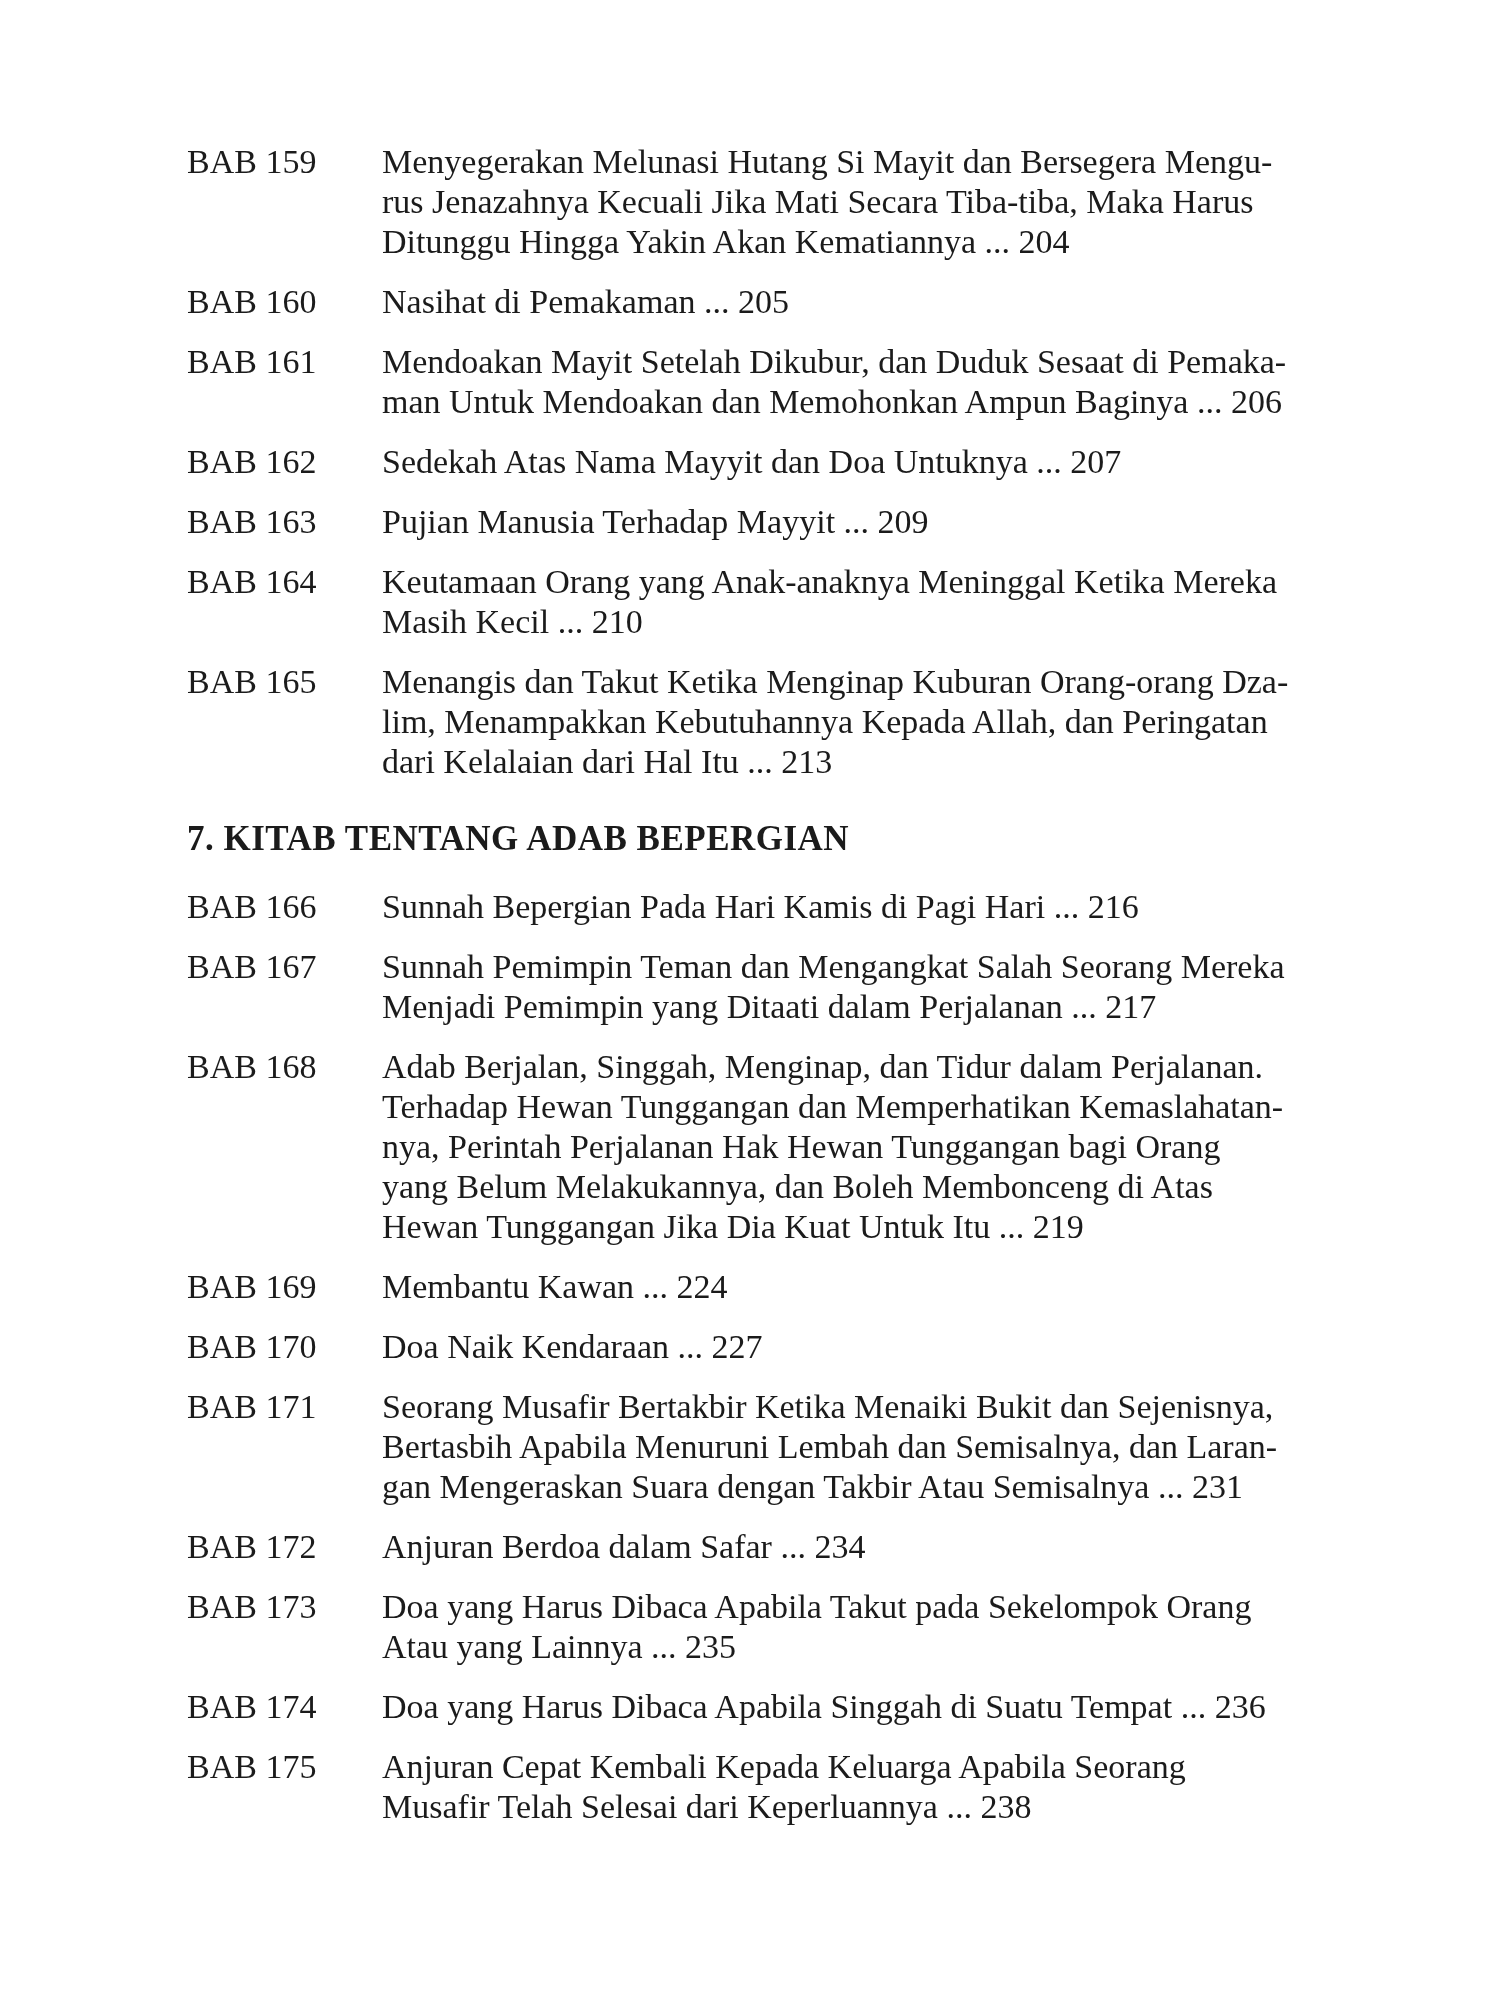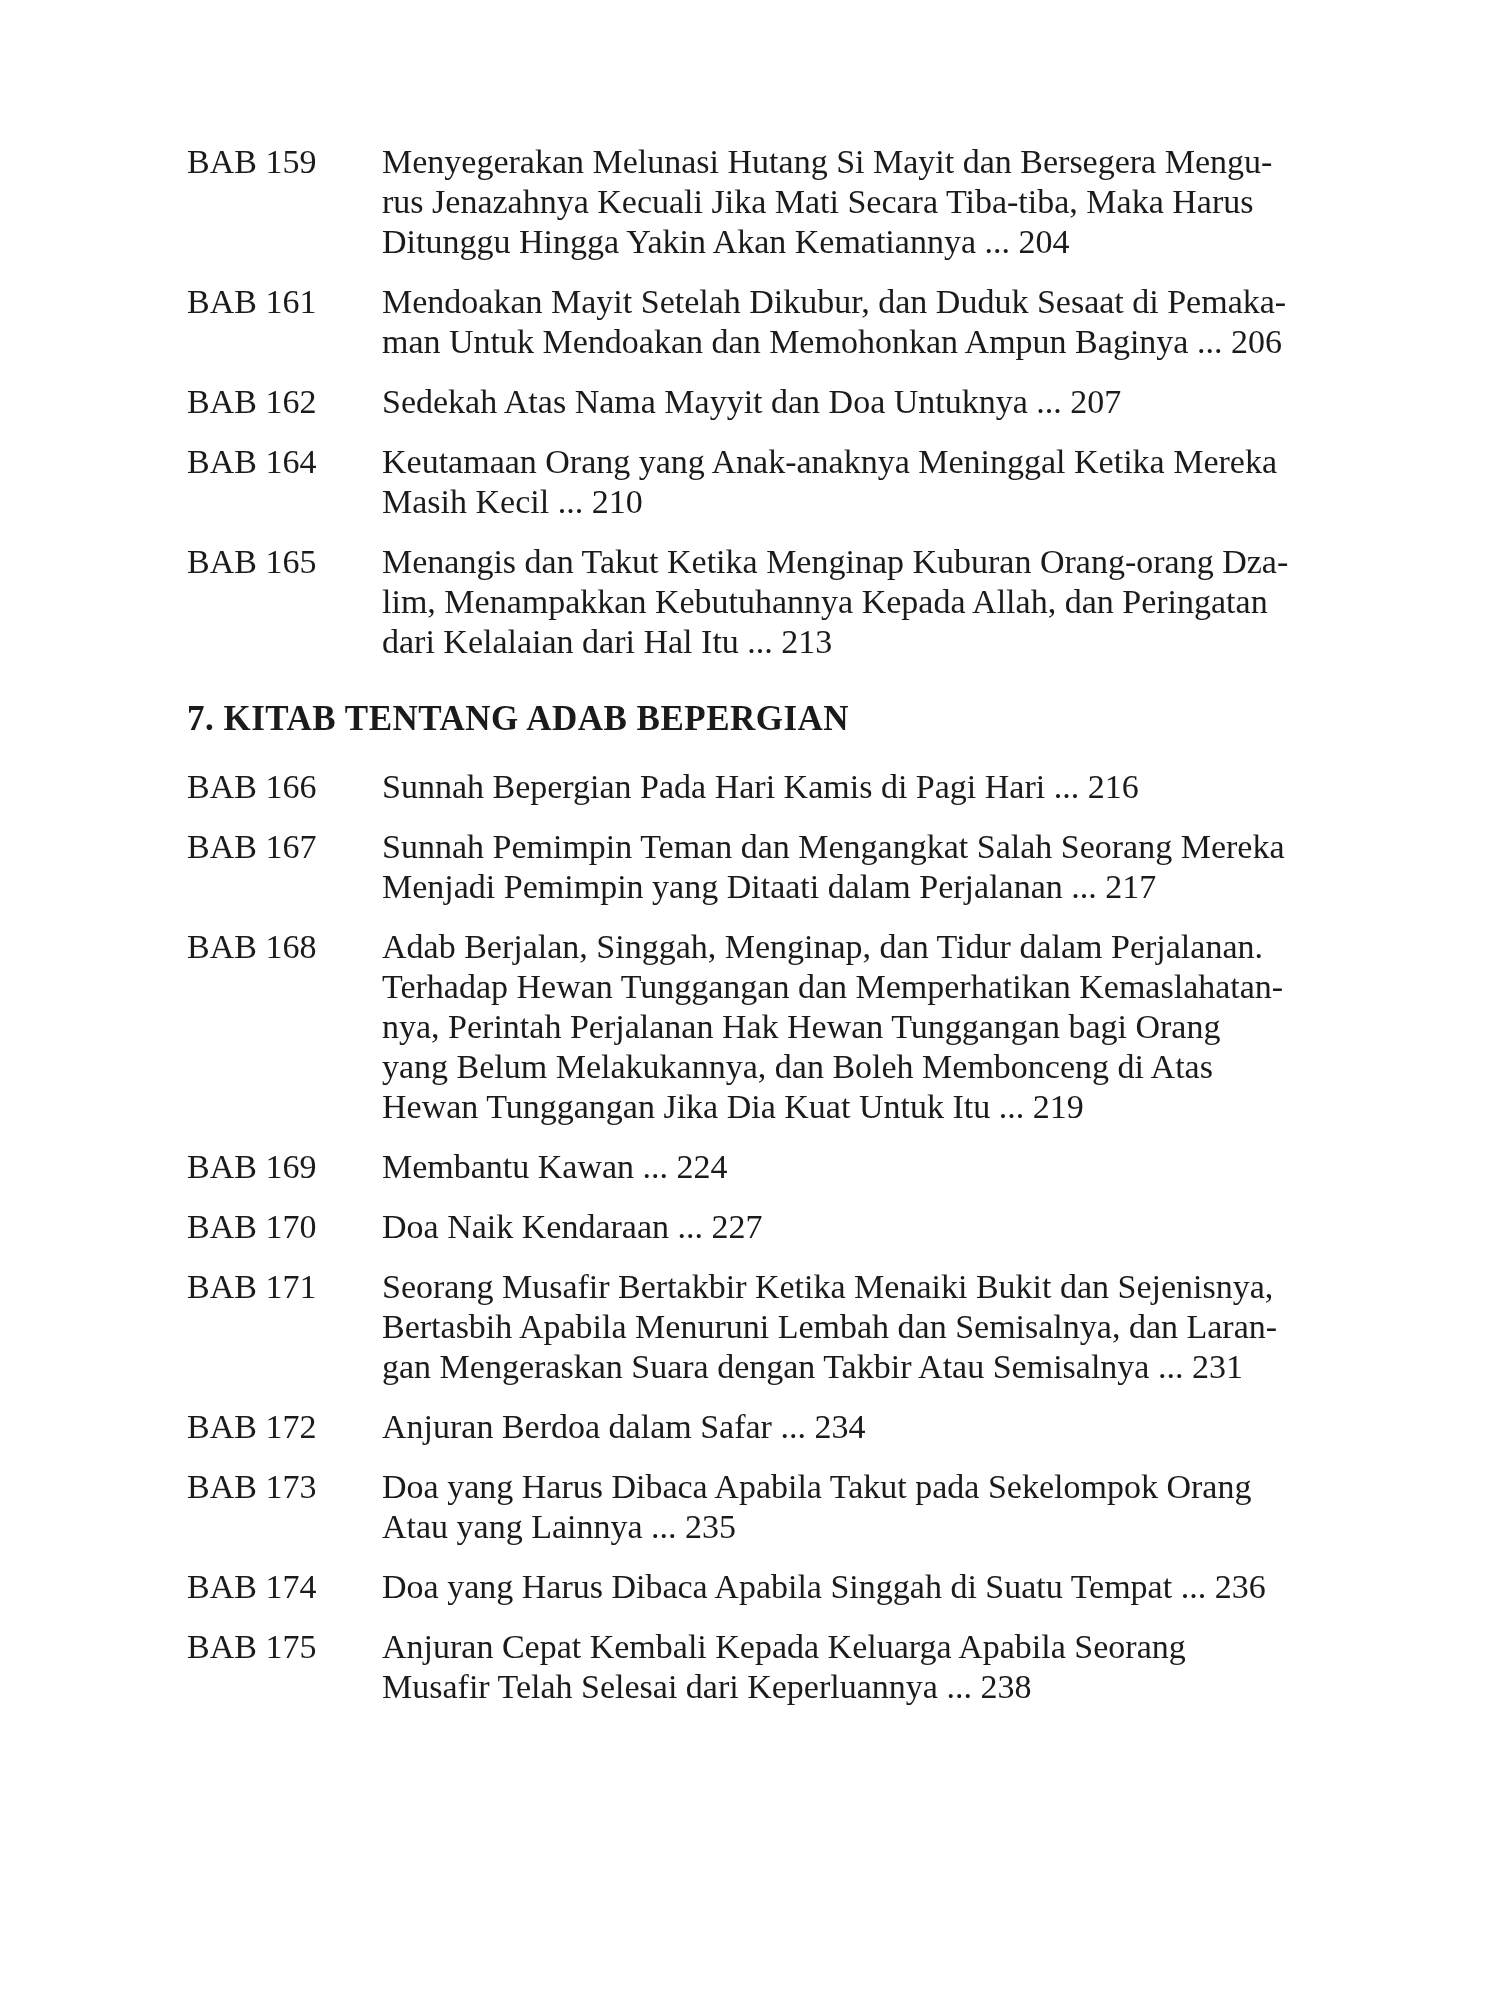--- a/index.html
+++ b/index.html
@@ -59,30 +59,42 @@
   <div class="content" id="toc-root">
       <div class="entry">
         <div class="entry-label">BAB 159</div>
         <div class="entry-lines">
           <div class="entry-line">Menyegerakan Melunasi Hutang Si Mayit dan Bersegera Mengu-</div>
           <div class="entry-line">rus Jenazahnya Kecuali Jika Mati Secara Tiba-tiba, Maka Harus</div>
           <div class="entry-line">Ditunggu Hingga Yakin Akan Kematiannya ... 204</div>
         </div>
       </div>
       <div class="entry">
+        <div class="entry-label">BAB 160</div>
+        <div class="entry-lines">
+          <div class="entry-line">Nasihat di Pemakaman ... 205</div>
+        </div>
+      </div>
+      <div class="entry">
         <div class="entry-label">BAB 161</div>
         <div class="entry-lines">
           <div class="entry-line">Mendoakan Mayit Setelah Dikubur, dan Duduk Sesaat di Pemaka-</div>
           <div class="entry-line">man Untuk Mendoakan dan Memohonkan Ampun Baginya ... 206</div>
         </div>
       </div>
       <div class="entry">
         <div class="entry-label">BAB 162</div>
         <div class="entry-lines">
           <div class="entry-line">Sedekah Atas Nama Mayyit dan Doa Untuknya ... 207</div>
+        </div>
+      </div>
+      <div class="entry">
+        <div class="entry-label">BAB 163</div>
+        <div class="entry-lines">
+          <div class="entry-line">Pujian Manusia Terhadap Mayyit ... 209</div>
         </div>
       </div>
       <div class="entry">
         <div class="entry-label">BAB 164</div>
         <div class="entry-lines">
           <div class="entry-line">Keutamaan Orang yang Anak-anaknya Meninggal Ketika Mereka</div>
           <div class="entry-line">Masih Kecil ... 210</div>
         </div>
       </div>
       <div class="entry">

